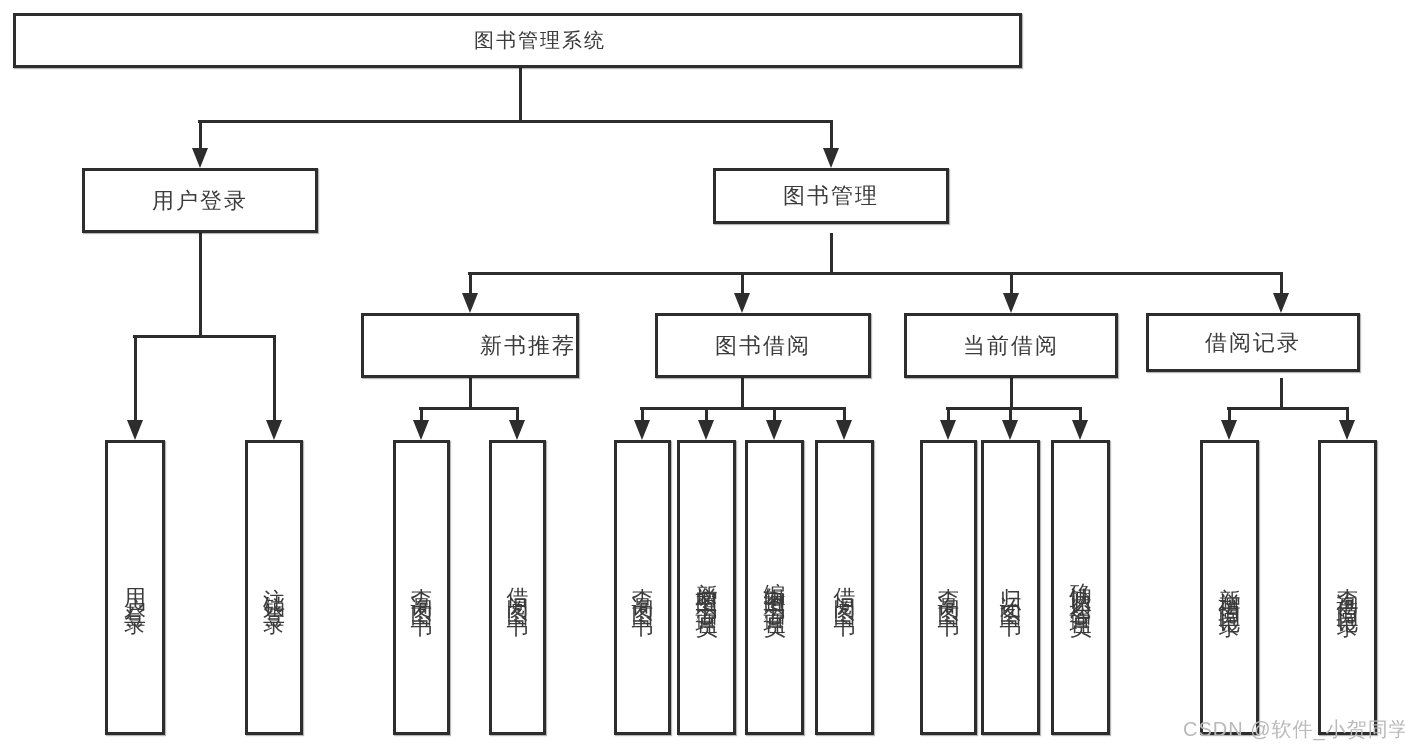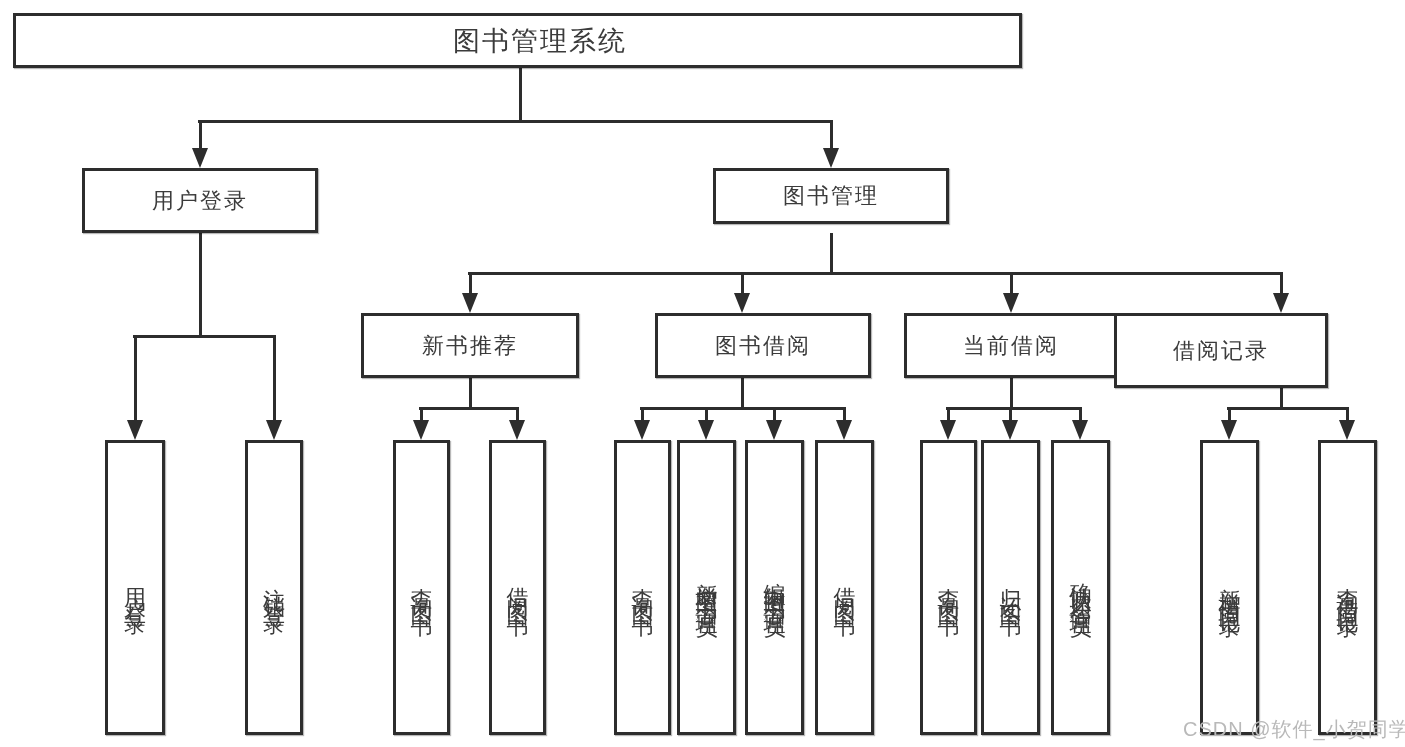--- a/index.html
+++ b/index.html
@@ -17,21 +17,21 @@
     border:3px solid #2d2d2d;
     box-sizing:border-box;
     display:flex;
     align-items:center;
     justify-content:center;
     color:#3b3b3b;
     box-shadow:1px 1px 1px rgba(0,0,0,0.28);
     z-index:2;
   }
   .hbox{ font-size:22px; letter-spacing:2px; white-space:nowrap; }
-  .root{ font-size:27px;padding-left:45px; }
+  .root{ font-size:20px;padding-left:45px; }
   .vbox{
     font-size:22px;
     writing-mode:vertical-rl;
     text-orientation:mixed;
     letter-spacing:9px;
     line-height:1;
   }
   .vline{ position:absolute; width:3px; background:#2d2d2d; z-index:1; }
   .hline{ position:absolute; height:3px; background:#2d2d2d; z-index:1; }
   .tri{
@@ -85,30 +85,30 @@
   <div class="hline" style="left:468px;top:272px;width:815px;"></div>
   <div class="vline" style="left:469px;top:272px;height:24px;"></div>
   <div class="tri" style="left:462px;top:293px;"></div>
   <div class="vline" style="left:741px;top:272px;height:24px;"></div>
   <div class="tri" style="left:734px;top:293px;"></div>
   <div class="vline" style="left:1010px;top:272px;height:24px;"></div>
   <div class="tri" style="left:1003px;top:293px;"></div>
   <div class="vline" style="left:1280px;top:272px;height:24px;"></div>
   <div class="tri" style="left:1273px;top:293px;"></div>
 
-  <div class="box hbox" style="left:361px;top:313px;width:218px;height:65px;">
+  <div class="box hbox" style="left:361px;top:313px;width:218px;height:65px;justify-content:flex-end;">
     <span>新书推荐</span>
   </div>
   <div class="box hbox" style="left:634px;top:313px;width:216px;height:65px;margin-left:21px;">
     <span>图书借阅</span>
   </div>
   <div class="box hbox" style="left:904px;top:313px;width:214px;height:65px;">
     <span>当前借阅</span>
   </div>
-  <div class="box hbox" style="left:1114px;top:313px;width:214px;height:75px;">
+  <div class="box hbox" style="left:1146px;top:313px;width:214px;height:59px;">
     <span>借阅记录</span>
   </div>
 
   <div class="vline" style="left:469px;top:378px;height:29px;"></div>
   <div class="hline" style="left:419px;top:407px;width:100px;"></div>
   <div class="vline" style="left:420px;top:407px;height:16px;"></div>
   <div class="tri" style="left:413px;top:420px;"></div>
   <div class="vline" style="left:516px;top:407px;height:16px;"></div>
   <div class="tri" style="left:509px;top:420px;"></div>
 

